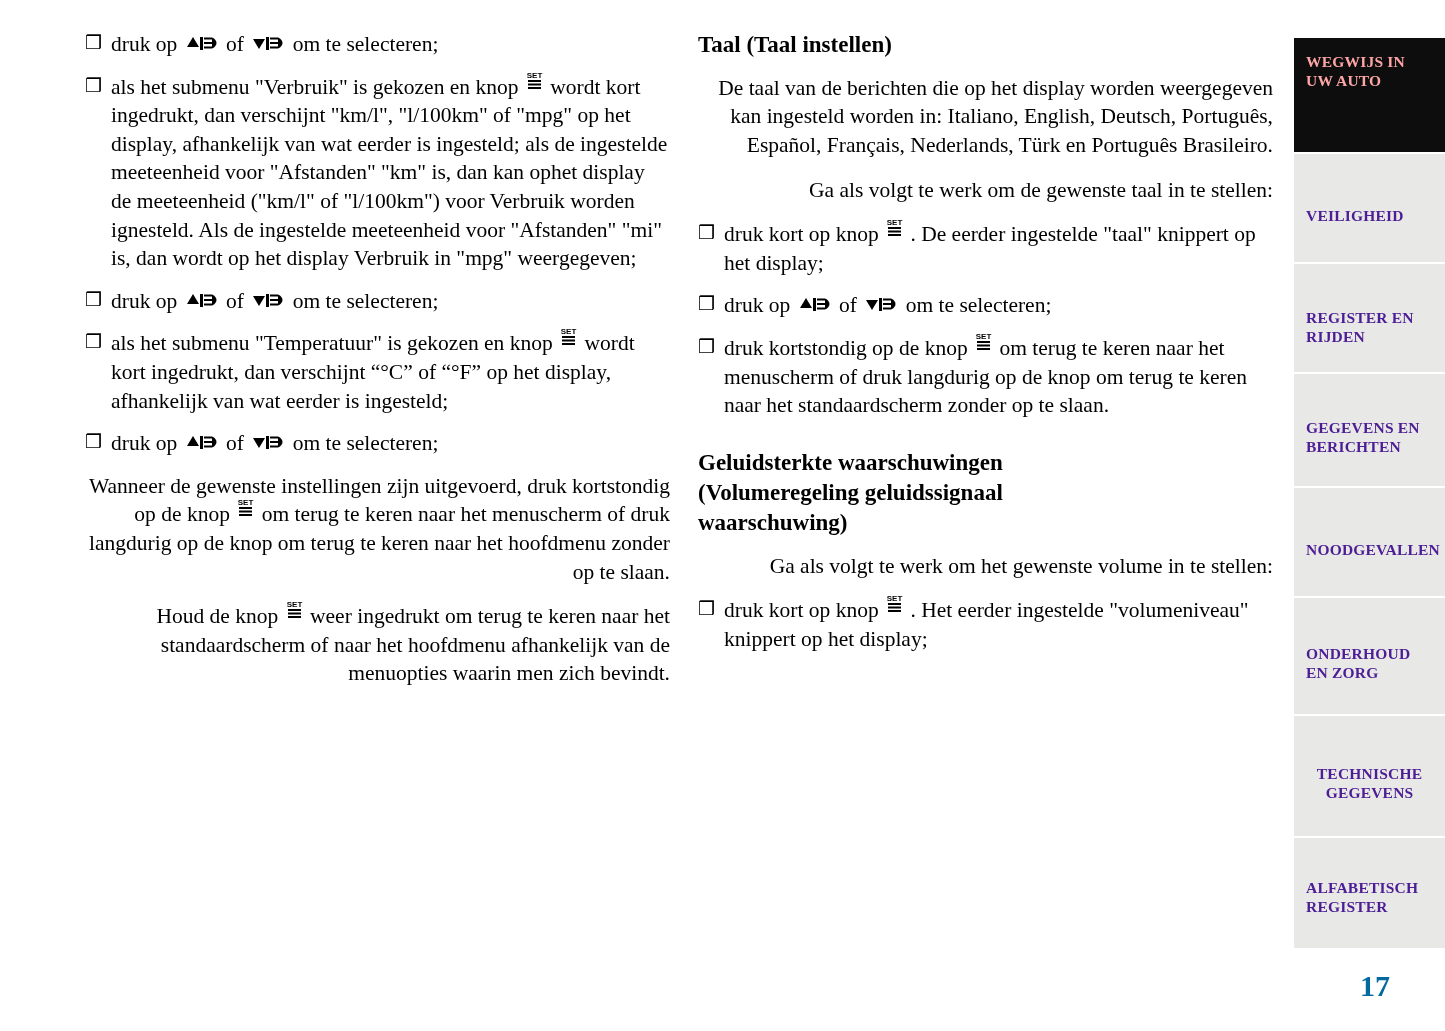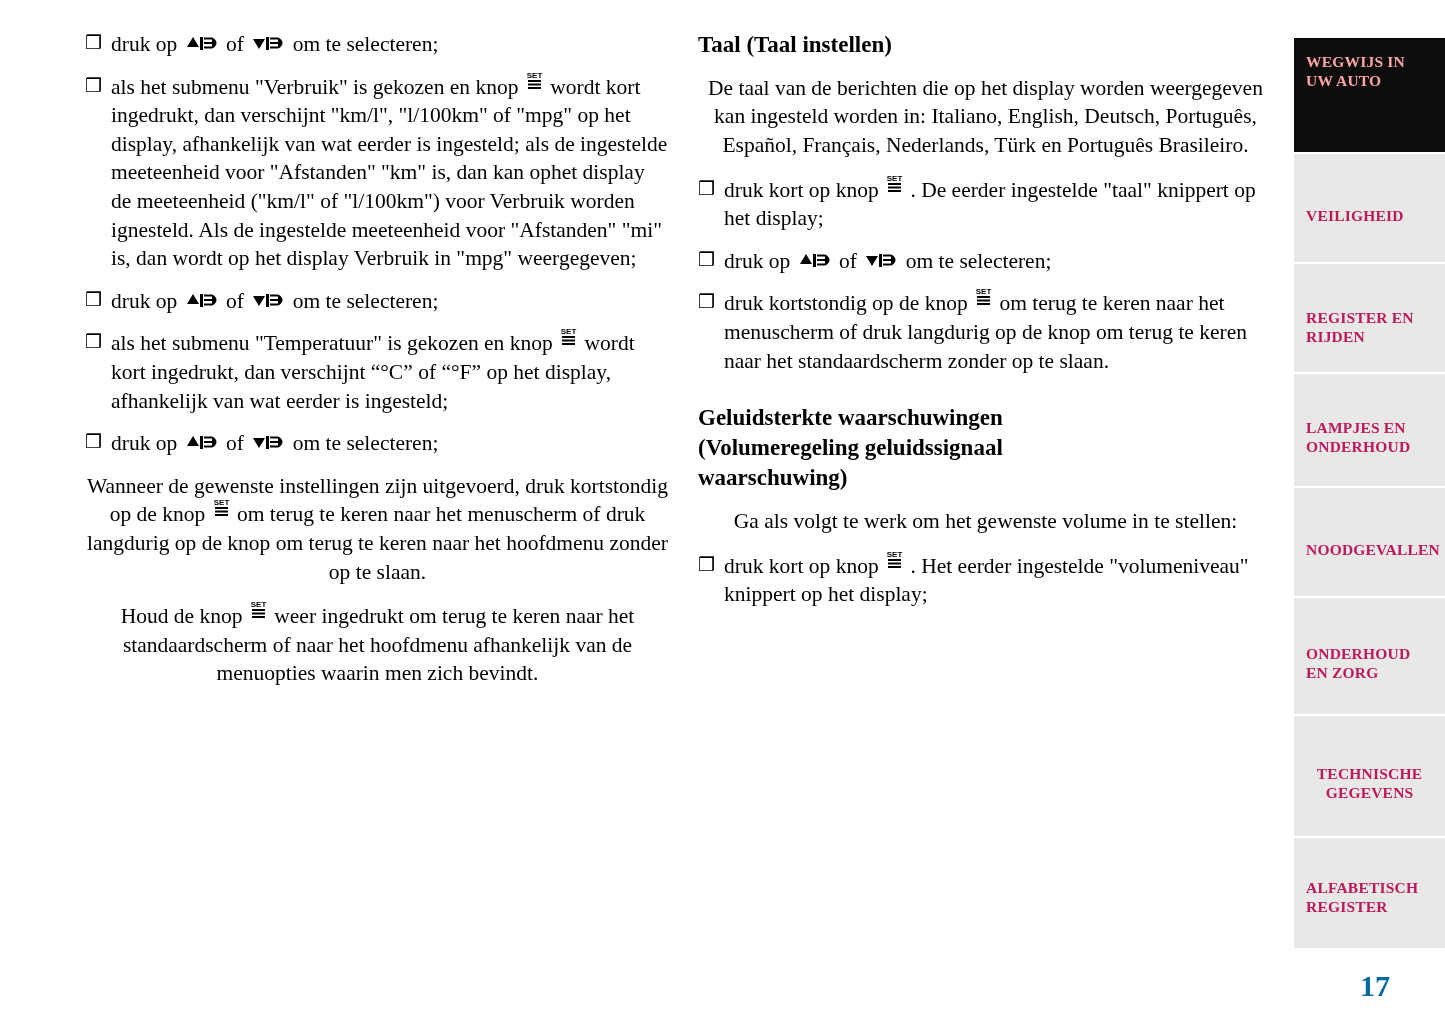--- a/index.html
+++ b/index.html
@@ -30,21 +30,21 @@
     width: 585px;
   }
   .col-right {
     left: 698px;
     width: 575px;
   }
   p, .para {
     font-size: 21.5px;
     line-height: 1.33;
     margin: 0 0 16px 0;
-    text-align: center;
+    text-align: right;
   }
   .bullet {
     position: relative;
     padding-left: 26px;
     font-size: 21.5px;
     line-height: 1.33;
     margin: 0 0 14px 0;
   }
   .bullet .glyph {
     position: absolute;
@@ -99,21 +99,21 @@
     border-top: 2px solid #ffffff;
     box-sizing: border-box;
     padding: 14px 12px 0 12px;
   }
   .tab .tab-label {
     font-family: "Liberation Serif", serif;
     font-weight: bold;
     font-size: 15.5px;
     line-height: 1.25;
     letter-spacing: 0.2px;
-    color: #be185d;
+    color: #4c1d95;
   }
   .tab.active {
     background: #0d0d0d;
   }
   .tab.active .tab-label {
     color: #fca5a5;
   }
   .pagenum {
     position: absolute;
     right: 55px;
@@ -230,20 +230,21 @@
 
   <div class="col col-right">
 
     <div class="h-sec">
       <span>Taal</span>
       <span class="reg">(Taal instellen)</span>
     </div>
 
     <div class="para">De taal van de berichten die op het display worden weergegeven kan ingesteld worden in: Italiano, English, Deutsch, Português, Español, Français, Nederlands, Türk en Português Brasileiro.</div>
 
+    <div class="para">Ga als volgt te werk om de gewenste taal in te stellen:</div>
 
     <div class="bullet">
       <span class="glyph">❒</span>
       <span>druk kort op knop </span><span class="set-btn"><svg viewBox="0 0 19 21" width="19" height="21">
             <text x="9.5" y="8" font-family="Liberation Sans, sans-serif" font-size="8" font-weight="bold" text-anchor="middle" fill="#000">SET</text>
             <rect x="3" y="10" width="13" height="2" fill="#000"></rect>
             <rect x="3" y="13.5" width="13" height="2" fill="#000"></rect>
             <rect x="3" y="17" width="13" height="2" fill="#000"></rect>
           </svg></span><span> . De eerder ingestelde "taal" knippert op het display;</span>
     </div>
@@ -302,21 +303,21 @@
     <div class="tab active" style="top:36px; height:116px;">
       <div class="tab-label">WEGWIJS IN UW AUTO</div>
     </div>
     <div class="tab" style="top:152px; height:110px;">
       <div class="tab-label" style="padding-top:38px;">VEILIGHEID</div>
     </div>
     <div class="tab" style="top:262px; height:110px;">
       <div class="tab-label" style="padding-top:30px;">REGISTER EN RIJDEN</div>
     </div>
     <div class="tab" style="top:372px; height:114px;">
-      <div class="tab-label" style="padding-top:30px;">LAMPJES EN ONDERHOUD</div>
+      <div class="tab-label" style="padding-top:30px;">GEGEVENS EN BERICHTEN</div>
     </div>
     <div class="tab" style="top:486px; height:128px;">
       <div class="tab-label" style="padding-top:38px;">NOODGEVALLEN</div>
     </div>
     <div class="tab" style="top:596px; height:118px;">
       <div class="tab-label" style="padding-top:32px;">ONDERHOUD EN ZORG</div>
     </div>
     <div class="tab" style="top:714px; height:122px;">
       <div class="tab-label" style="padding-top:34px;text-align:center;">TECHNISCHE GEGEVENS</div>
     </div>

